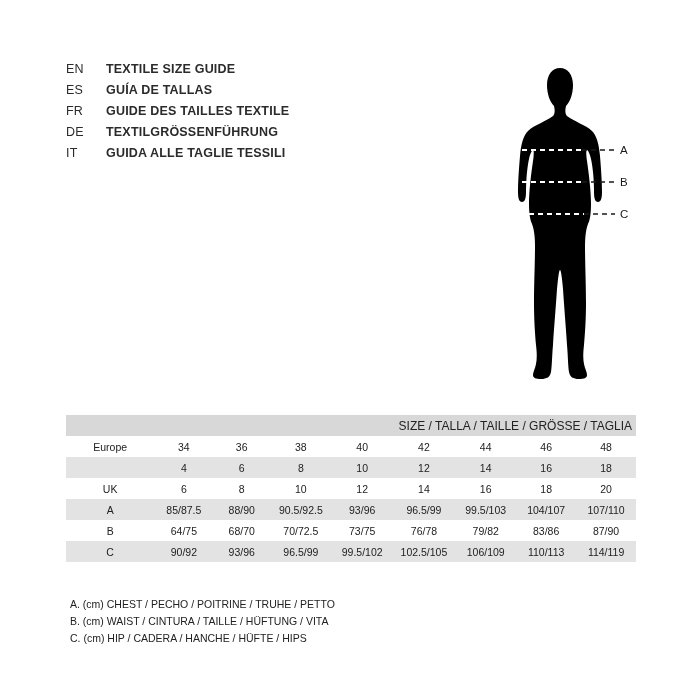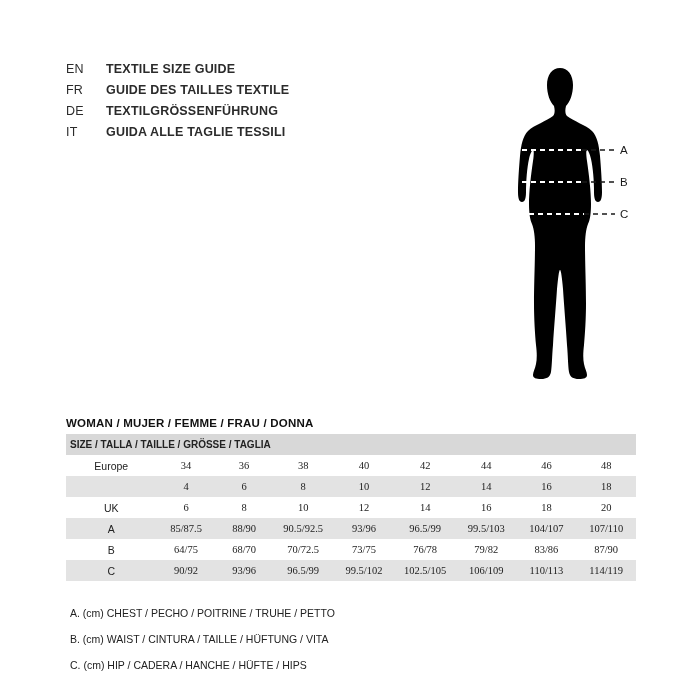--- a/index.html
+++ b/index.html
@@ -94,58 +94,61 @@
     vertical-align: middle;
   }
   .row-shaded td {
     background: #e3e3e3;
   }
   .row-plain td {
     background: #ffffff;
   }
   .row-head td {
     background: #d8d8d8;
-    font-weight: bold;
-    font-size: 10px;
+    font-weight: normal;
+    font-size: 12px;
+    text-align: right;
   }
   td.label-col {
     width: 100px;
     text-align: center;
     padding-left: 3px;
   }
   td.val {
     text-align: center;
     width: 58px;
-    font-family: Liberation Serif, serif;
   }
 
   
   .footnotes {
     position: absolute;
     left: 66px;
     top: 596px;
     font-size: 10.5px;
     color: #222;
     line-height: 17px;
   }
   .footnote {
     white-space: nowrap;
     padding-left: 4px;
-    margin-top: 9px;
   }
 </style>
 </head>
 <body>
 
 <div class="page">
 
   <div class="title-block">
     <div class="title-row">
       <span class="title-code">EN</span>
       <span class="title-text">TEXTILE SIZE GUIDE</span>
+    </div>
+    <div class="title-row">
+      <span class="title-code">ES</span>
+      <span class="title-text">GUÍA DE TALLAS</span>
     </div>
     <div class="title-row">
       <span class="title-code">FR</span>
       <span class="title-text">GUIDE DES TAILLES TEXTILE</span>
     </div>
     <div class="title-row">
       <span class="title-code">DE</span>
       <span class="title-text">TEXTILGRÖSSENFÜHRUNG</span>
     </div>
     <div class="title-row">
@@ -215,21 +218,20 @@
       <line x1="112" y1="130" x2="145" y2="130" stroke="#1a1a1a" stroke-width="1.3" stroke-dasharray="5,4"></line>
       <line x1="114" y1="162" x2="145" y2="162" stroke="#1a1a1a" stroke-width="1.3" stroke-dasharray="5,4"></line>
     </svg>
 
     <span class="marker-label" id="label-A">A</span>
     <span class="marker-label" id="label-B">B</span>
     <span class="marker-label" id="label-C">C</span>
   </div>
 
   <div class="table-area">
-    <div class="gender-header">WOMAN / MUJER / FEMME / FRAU / DONNA</div>
     <table class="size-table">
       <tbody>
         <tr class="row-head">
           <td colspan="9">SIZE / TALLA / TAILLE / GRÖSSE / TAGLIA</td>
         </tr>
 
         <tr class="row-plain">
           <td class="label-col">Europe</td>
           <td class="val">34</td>
           <td class="val">36</td>

